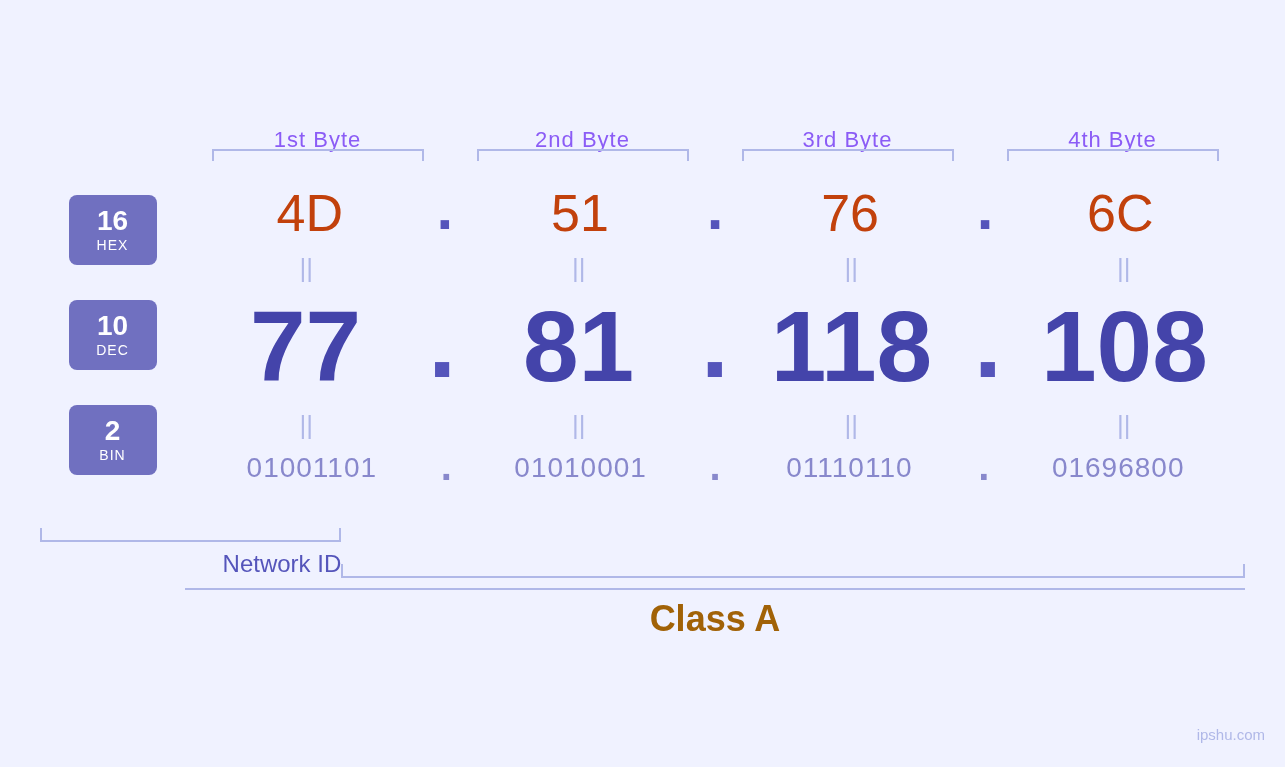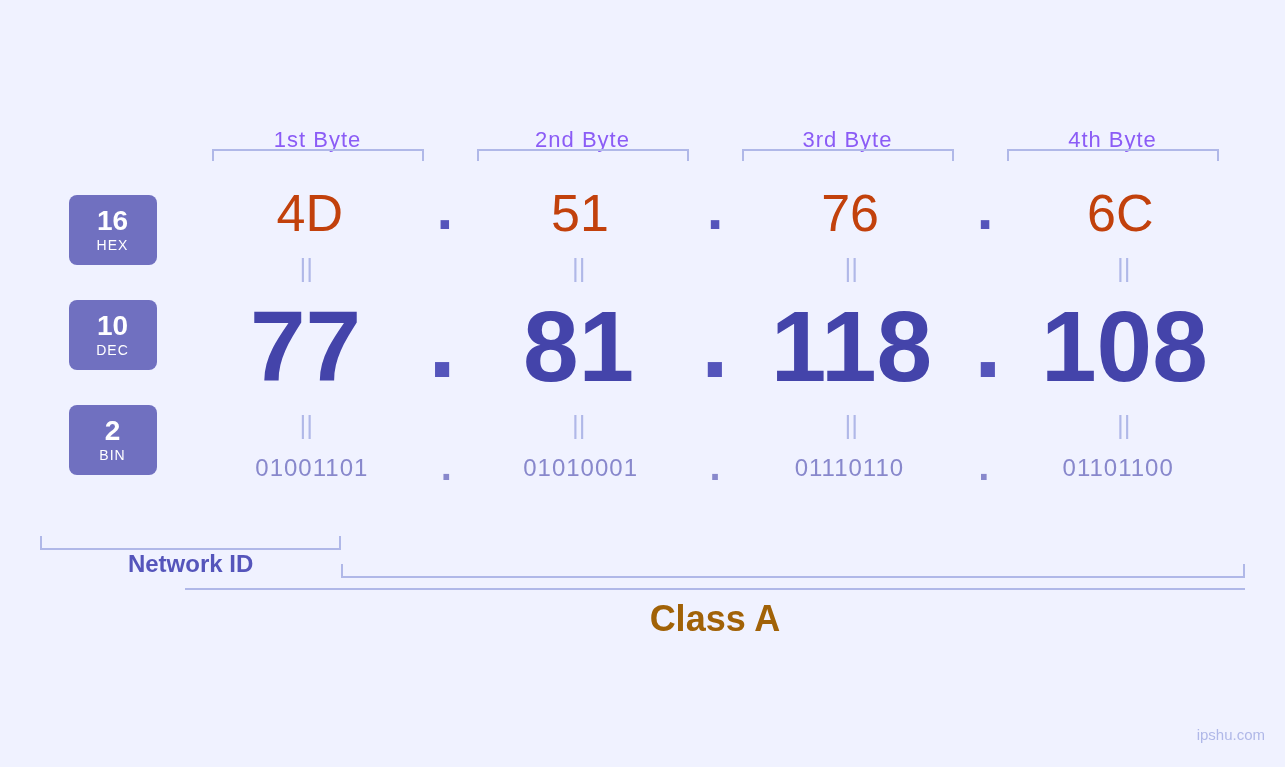--- a/index.html
+++ b/index.html
@@ -138,21 +138,21 @@
       color: #c2410c;
     }
 
     .byte-cell.dec {
       font-size: 100px;
       font-weight: bold;
       color: #4444aa;
     }
 
     .byte-cell.bin {
-      font-size: 24px;
+      font-size: 28px;
       color: #8888cc;
       letter-spacing: 1px;
     }
 
     .dot-sep {
       font-size: 60px;
       color: #5555bb;
       font-weight: bold;
       padding: 0 2px;
       line-height: 1;
@@ -181,25 +181,25 @@
     }
 
     .bracket-bottom-line {
       height: 14px;
       border-bottom: 2px solid #b0b8e8;
       border-left: 2px solid #b0b8e8;
       border-right: 2px solid #b0b8e8;
     }
 
     .bracket-label {
-      text-align: center;
+      text-align: right;
       color: #5555bb;
       font-size: 24px;
-      font-weight: bold;
-      padding-top: 0;
+      font-weight: normal;
+      padding-top: 8px;
     }
 
     
     .class-row {
       width: 100%;
       padding-left: 145px;
       margin-top: 10px;
       display: flex;
       flex-direction: column;
       align-items: center;
@@ -311,21 +311,21 @@
         <div class="equals-cell">||</div>
       </div>
 
       <div class="value-row bin-row">
         <div class="byte-cell bin">01001101</div>
         <span class="dot-sep bin">.</span>
         <div class="byte-cell bin">01010001</div>
         <span class="dot-sep bin">.</span>
         <div class="byte-cell bin">01110110</div>
         <span class="dot-sep bin">.</span>
-        <div class="byte-cell bin">01101100</div>
+        <div class="byte-cell bin">01696800</div>
       </div>
 
     </div>
   </div>
 
   <div style="width:100%; padding-left:145px; position:relative; height:70px;">
 
     <div style="position:absolute; left:0; width:25%; bottom:0;">
       <div class="bracket-bottom-line"></div>
       <div class="bracket-label">Network ID</div>

